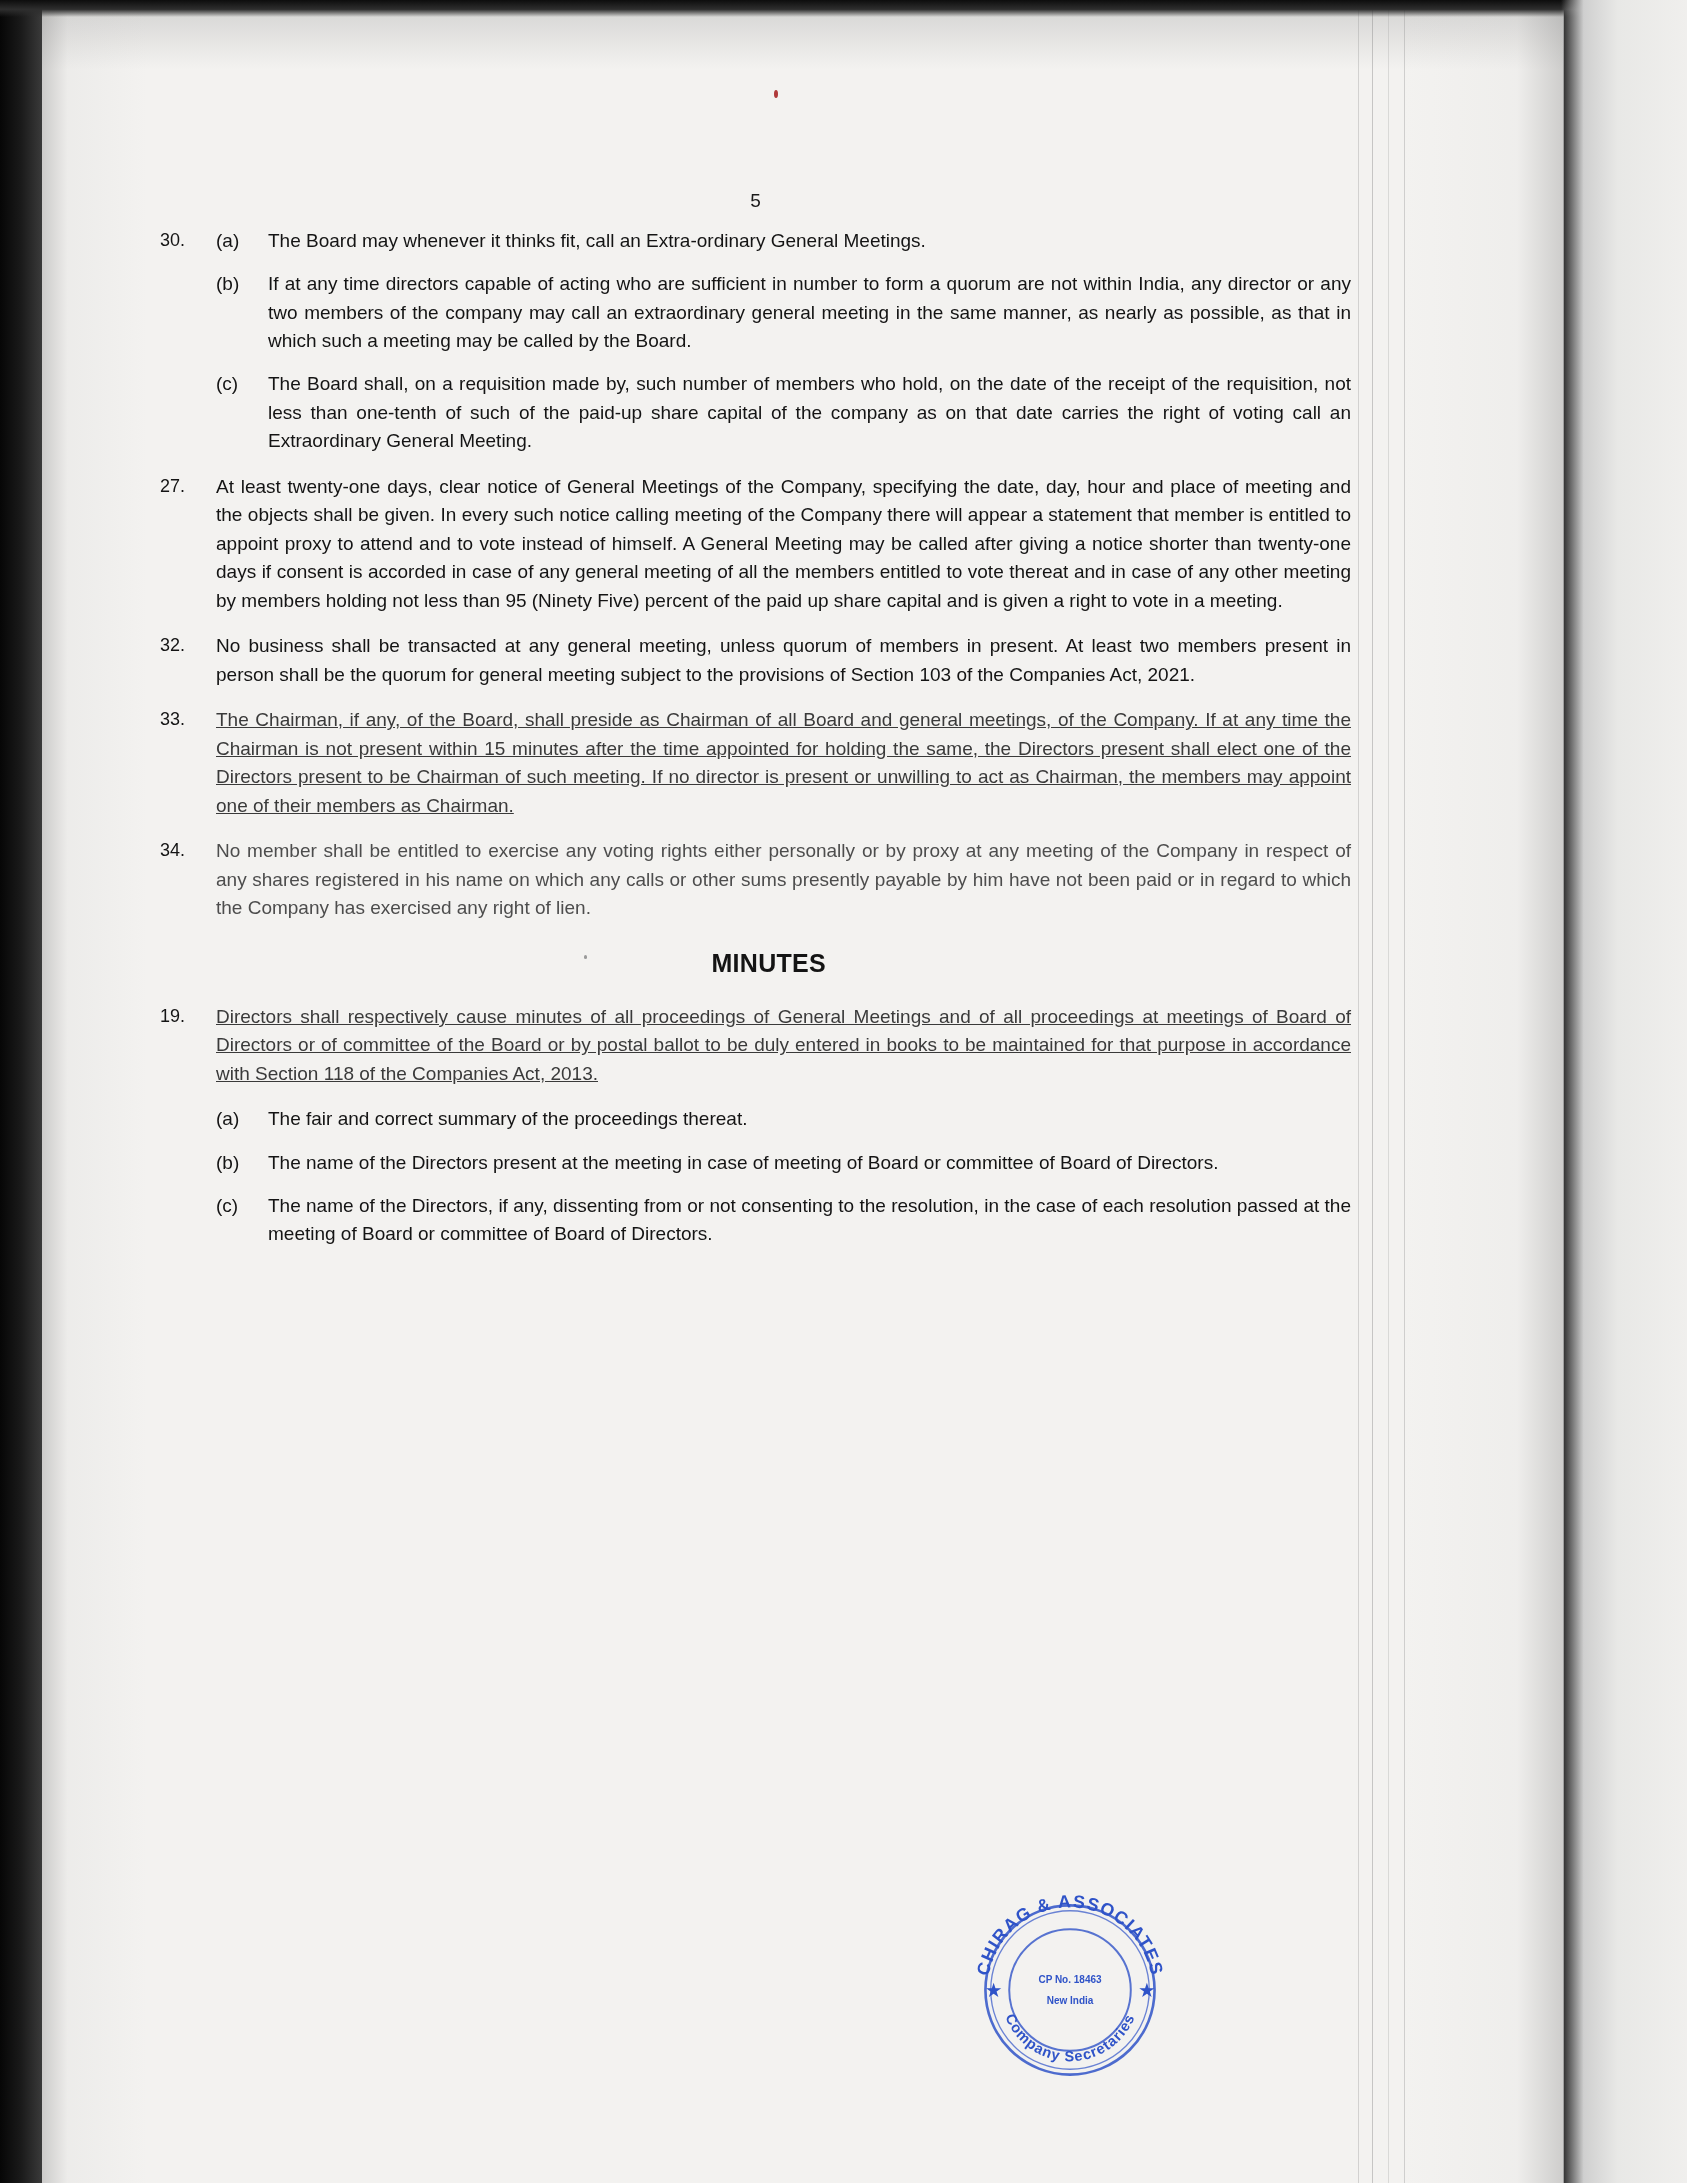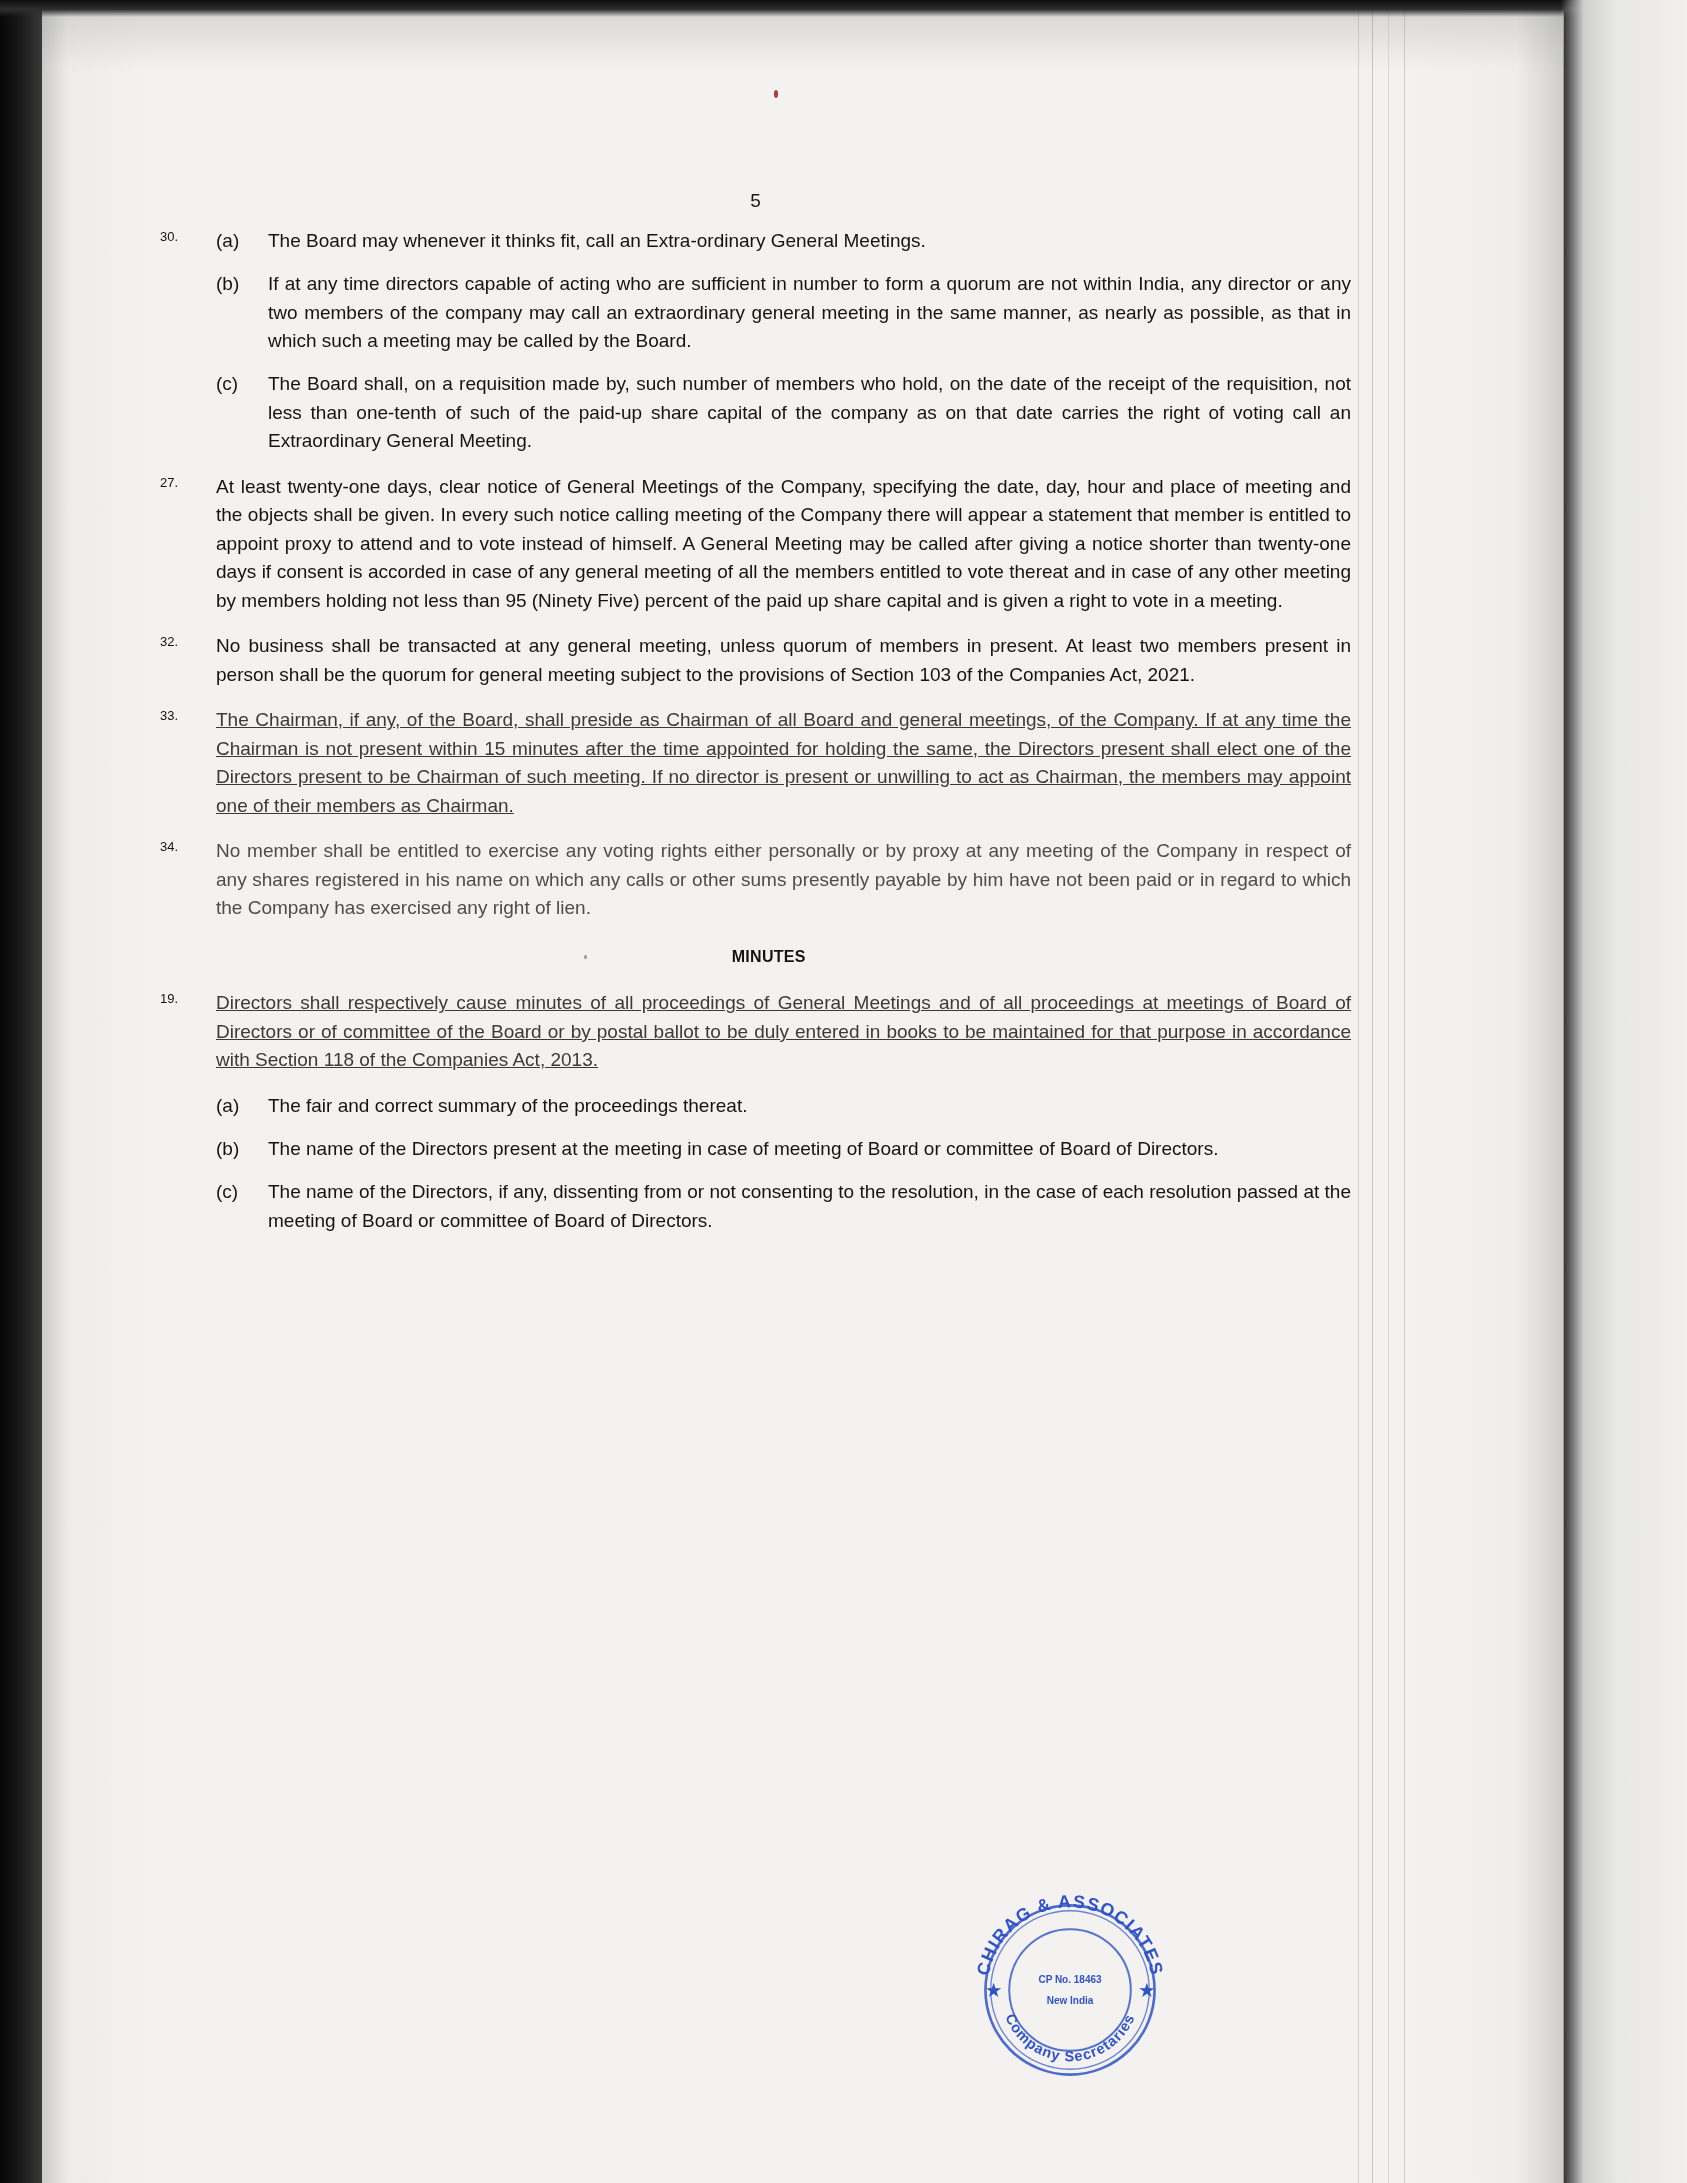--- a/index.html
+++ b/index.html
@@ -85,21 +85,21 @@
   }
 
   .clause {
     display: flex;
     margin-bottom: 17px;
     align-items: flex-start;
   }
   .clause .num {
     width: 56px;
     flex: 0 0 56px;
-    font-size: 13px;
+    font-size: 18px;
   }
   .clause .body {
     flex: 1;
     text-align: justify;
   }
   .clause .body p {
     margin: 0 0 14.6px 0;
   }
   .clause .body p:last-child { margin-bottom: 0; }
 
@@ -114,21 +114,21 @@
     flex: 0 0 52px;
   }
   .sub .stext {
     flex: 1;
     text-align: justify;
   }
 
   .heading {
     text-align: center;
     font-weight: bold;
-    font-size: 16px;
+    font-size: 25px;
     letter-spacing: 0.3px;
     margin: 22.5px 0 20px 0;
     padding-left: 26.5px;
   }
 
   .indented-note {
     margin: 0 0 17px 56px;
   }
 
   .sublist {

